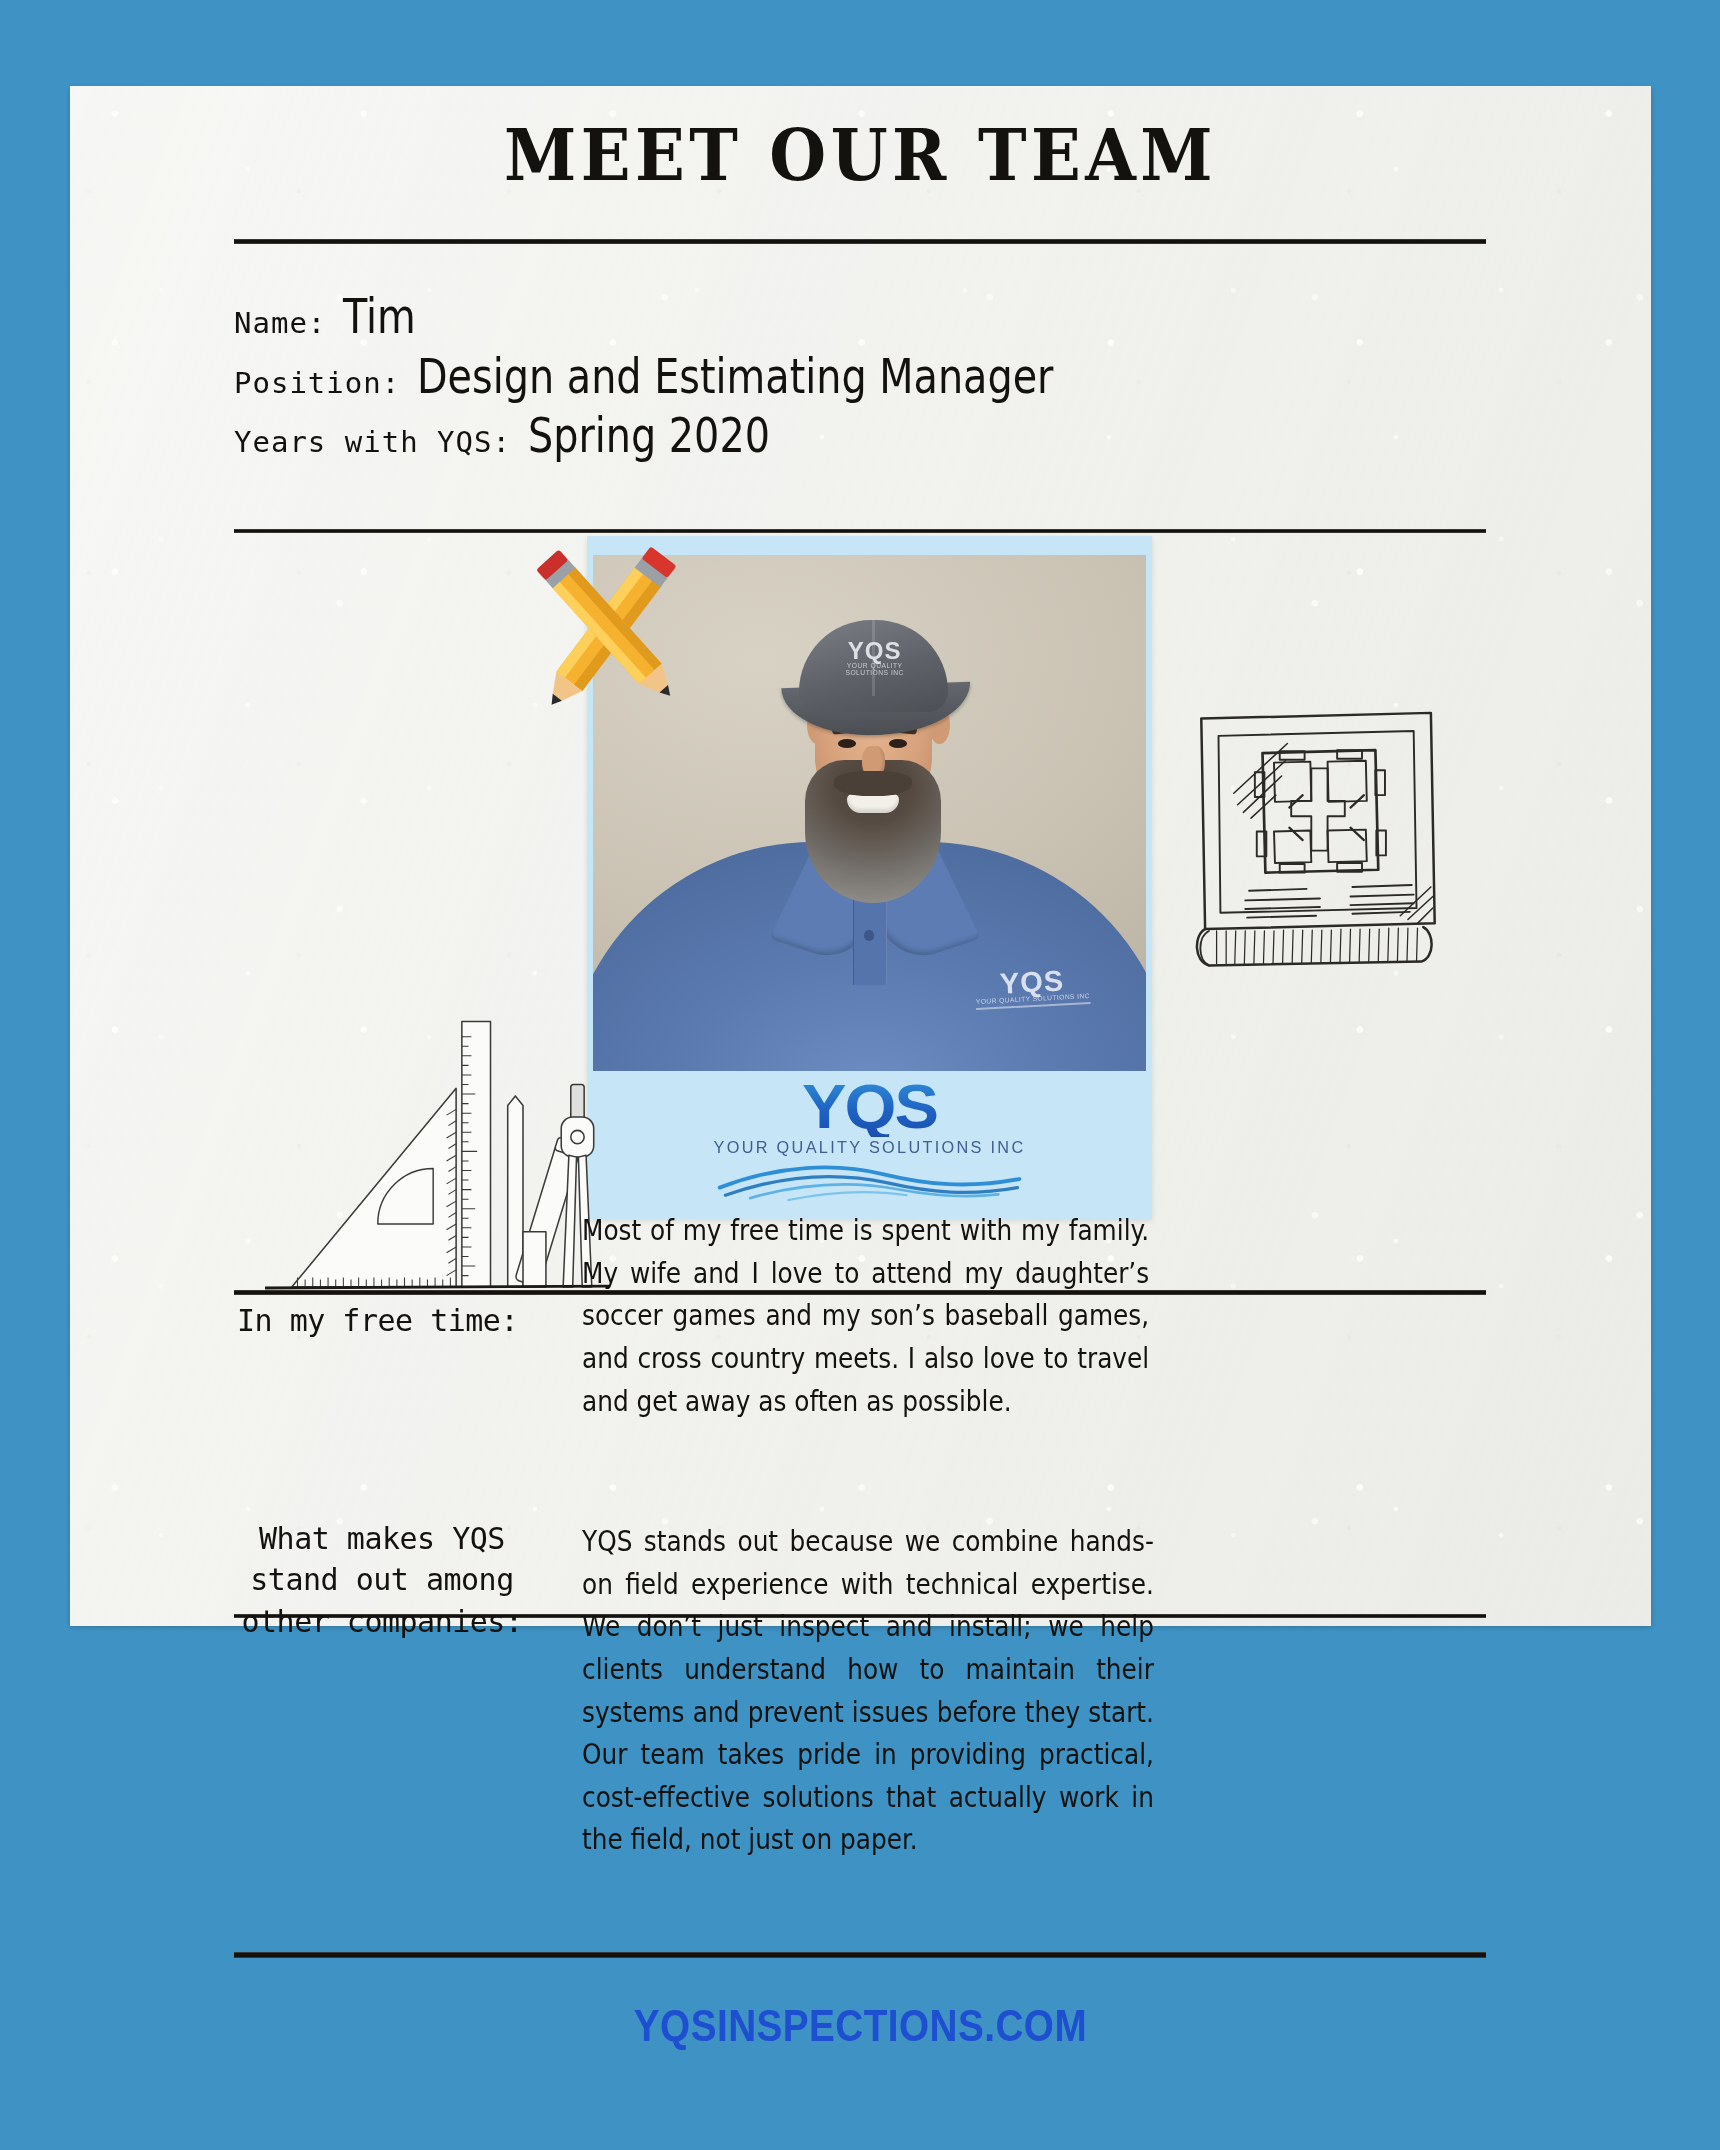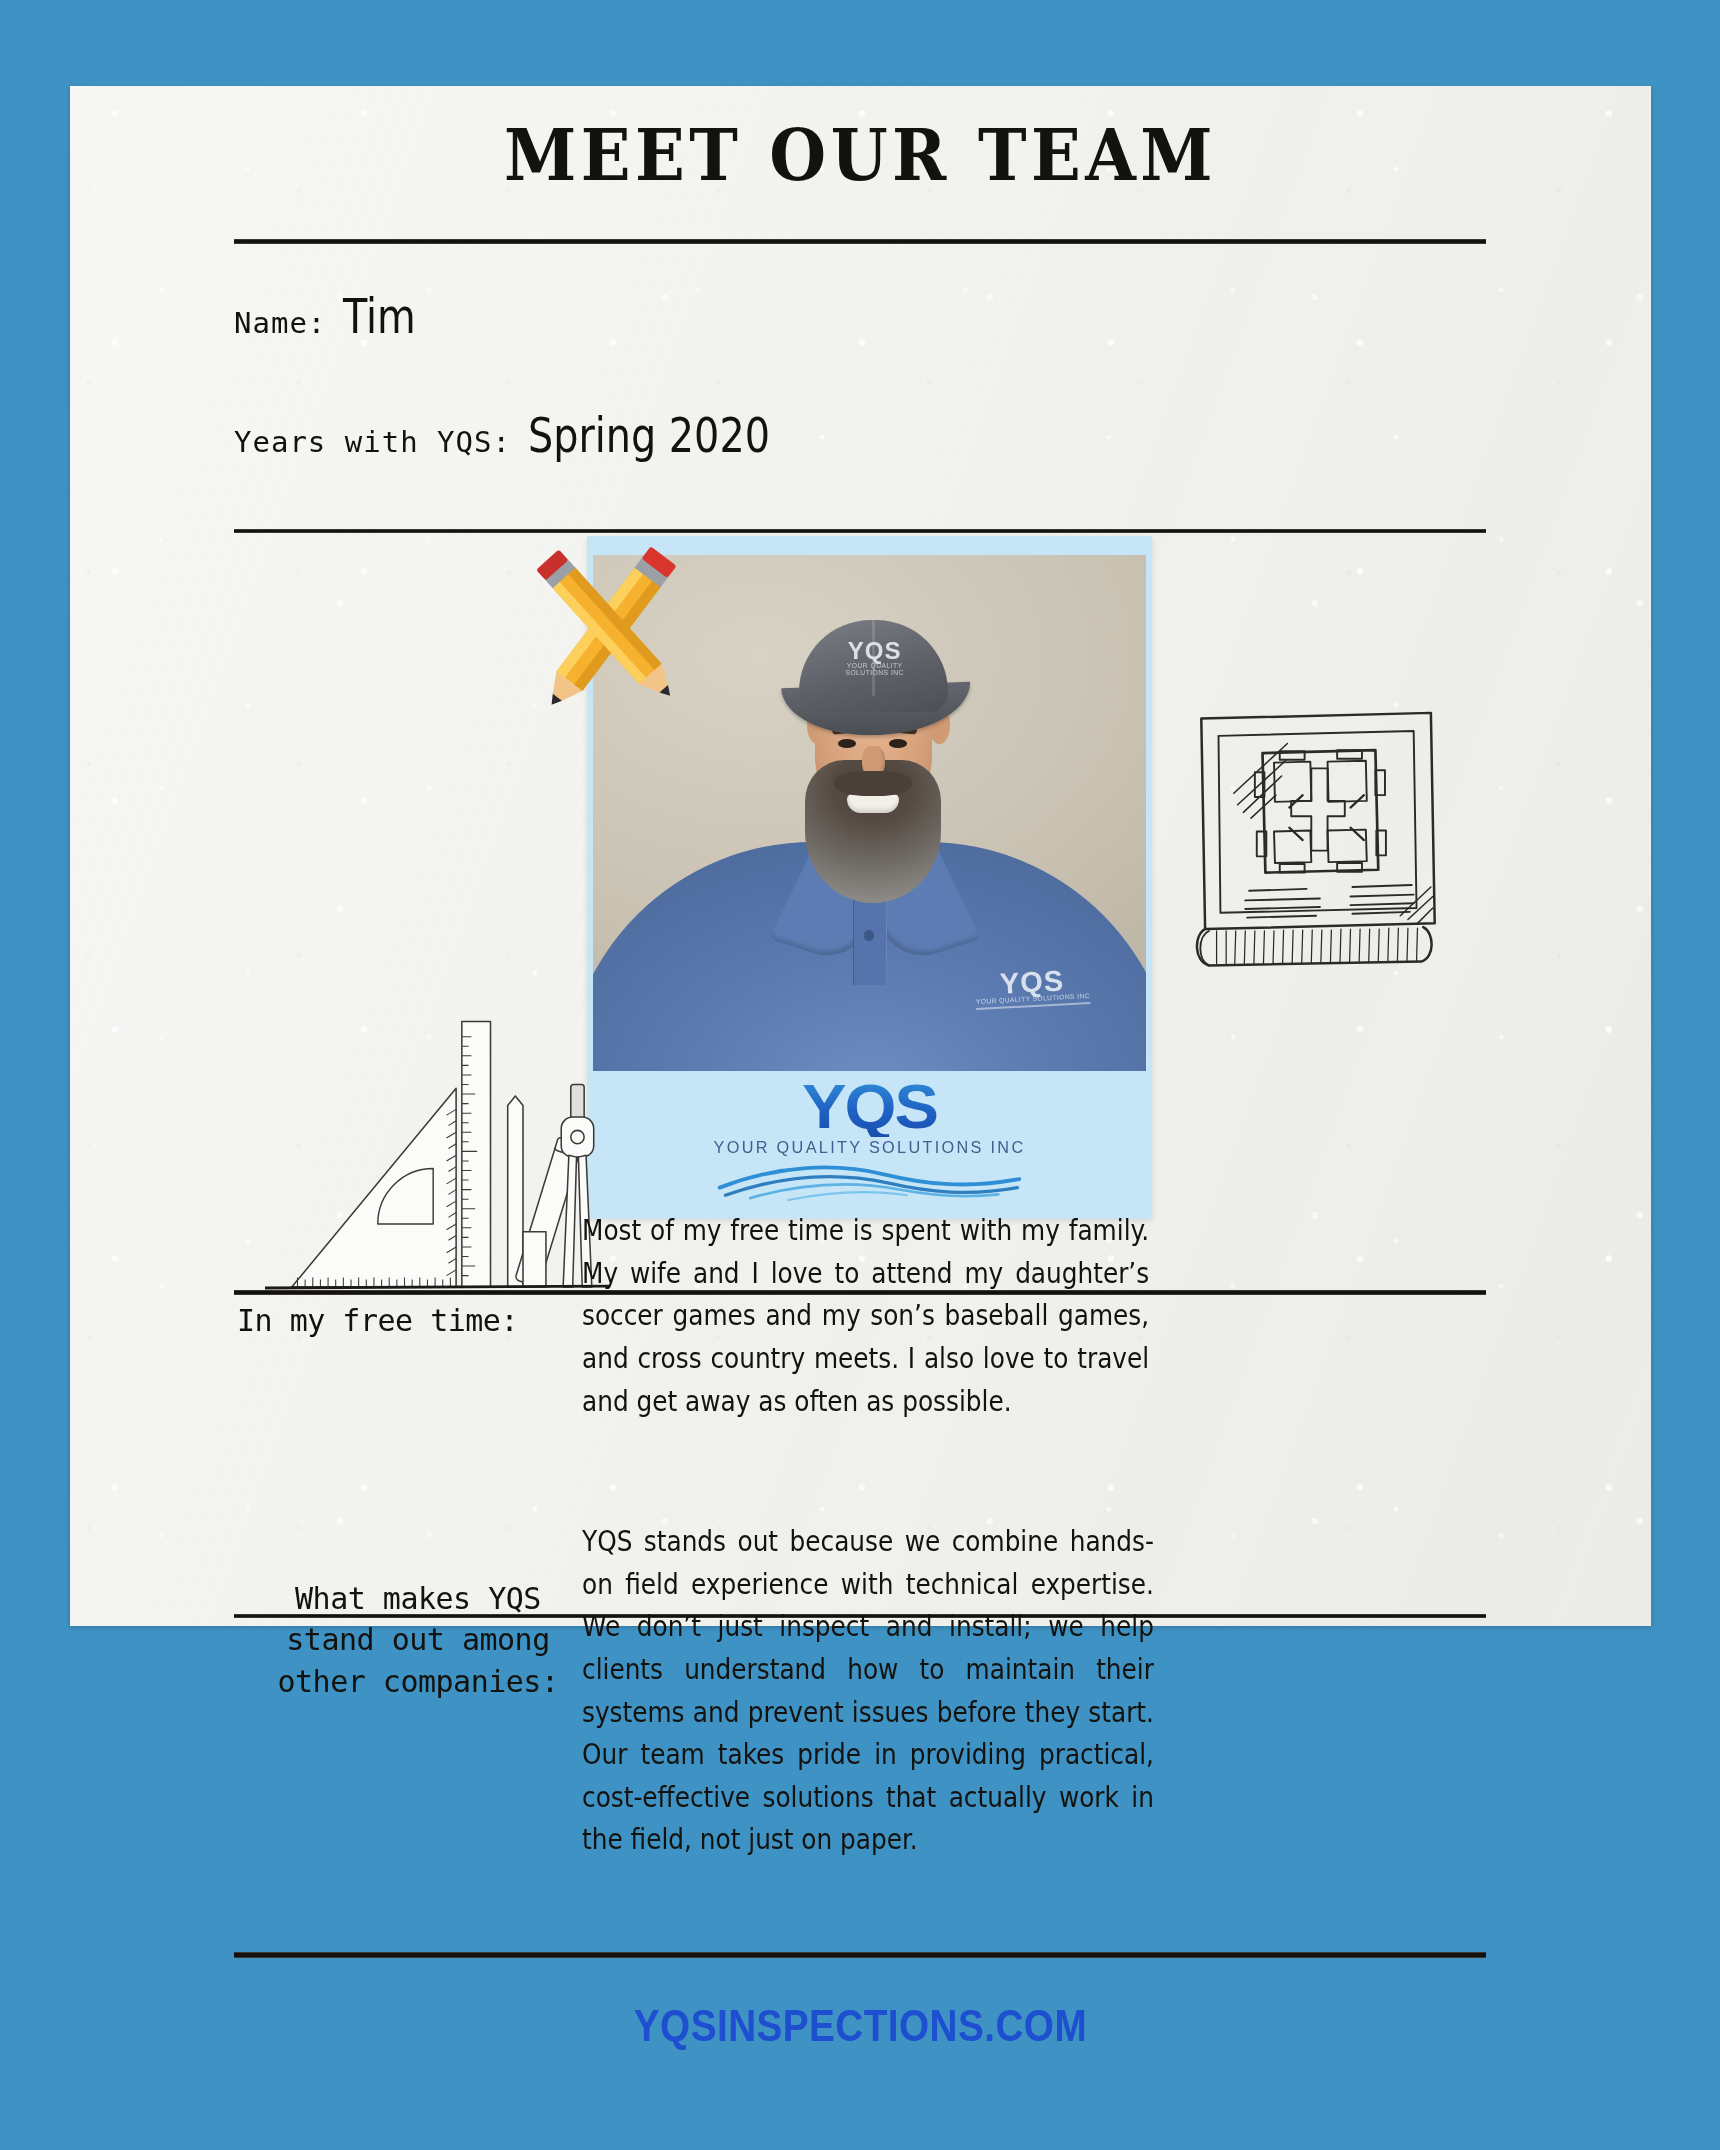--- a/index.html
+++ b/index.html
@@ -312,20 +312,24 @@
 
     <div id="title">MEET OUR TEAM</div>
 
     <div class="rule" style="top:153px;height:4.8px;"></div>
 
     <div class="meta-row" style="top:206px;">
       <span class="meta-label">Name:</span>
       <span class="meta-value">Tim</span>
     </div>
 
+    <div class="meta-row" style="top:266px;">
+      <span class="meta-label">Position:</span>
+      <span class="meta-value">Design and Estimating Manager</span>
+    </div>
 
     <div class="meta-row" style="top:325px;justify-content:space-between;">
       <span class="meta-label">Years with YQS:</span>
       <span class="meta-value">Spring 2020</span>
     </div>
 
     <div class="rule" style="top:443px;height:3.8px;"></div>
 
     <div id="photo-card">
 
@@ -481,21 +485,21 @@
       <path d="M0 297 L360 295" stroke="#1b1a18" stroke-width="3"></path>
     </svg>
 
     <div class="rule" style="top:1204px;height:4.8px;"></div>
 
     <div class="qa-label" style="left:164px; top:1214px; width:287px;">In my free time:</div>
     <div class="qa-text" style="left:512px; top:1123px; width:597px;">Most of my free time is spent with my family. My wife and I love to attend my daughter’s soccer games and my son’s baseball games, and cross country meets. I also love to travel and get away as often as possible.</div>
 
     <div class="rule" style="top:1528px;height:3.8px;"></div>
 
-    <div class="qa-label" style="left:164px; top:1492px; width:296px;margin-left:36px;">What makes YQS stand out among other companies:</div>
+    <div class="qa-label" style="left:164px; top:1432px; width:296px;">What makes YQS stand out among other companies:</div>
     <div class="qa-text" style="left:512px; top:1434px; width:602px;">YQS stands out because we combine hands-on field experience with technical expertise. We don’t just inspect and install; we help clients understand how to maintain their systems and prevent issues before they start. Our team takes pride in providing practical, cost-effective solutions that actually work in the field, not just on paper.</div>
 
     <div class="rule" style="top:1866px;height:5.7px;"></div>
 
     <a id="website" href="#" style="text-decoration:none;">YQSINSPECTIONS.COM</a>
 
   </div>
 </div>
 
 

